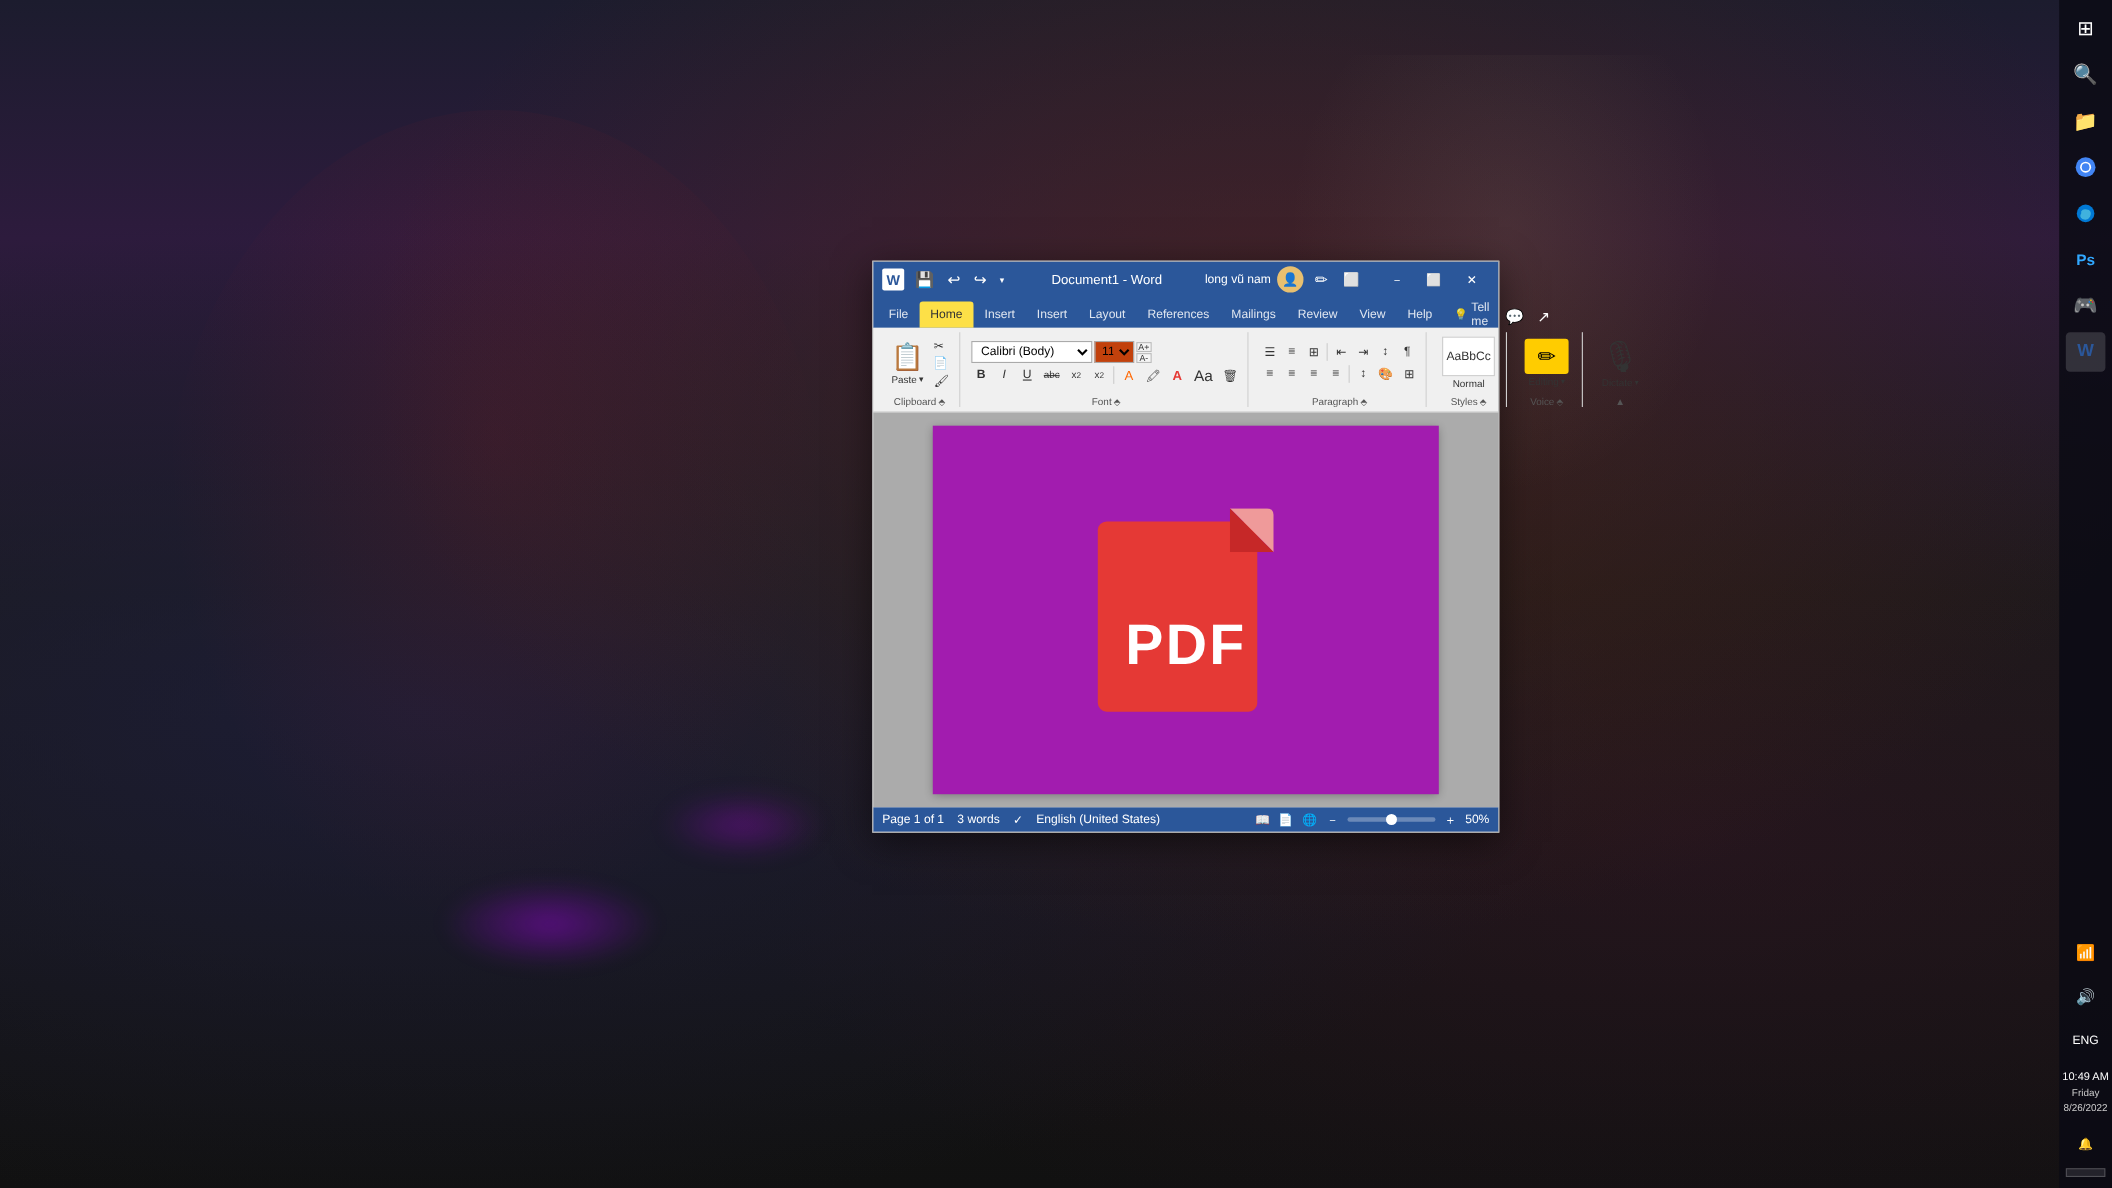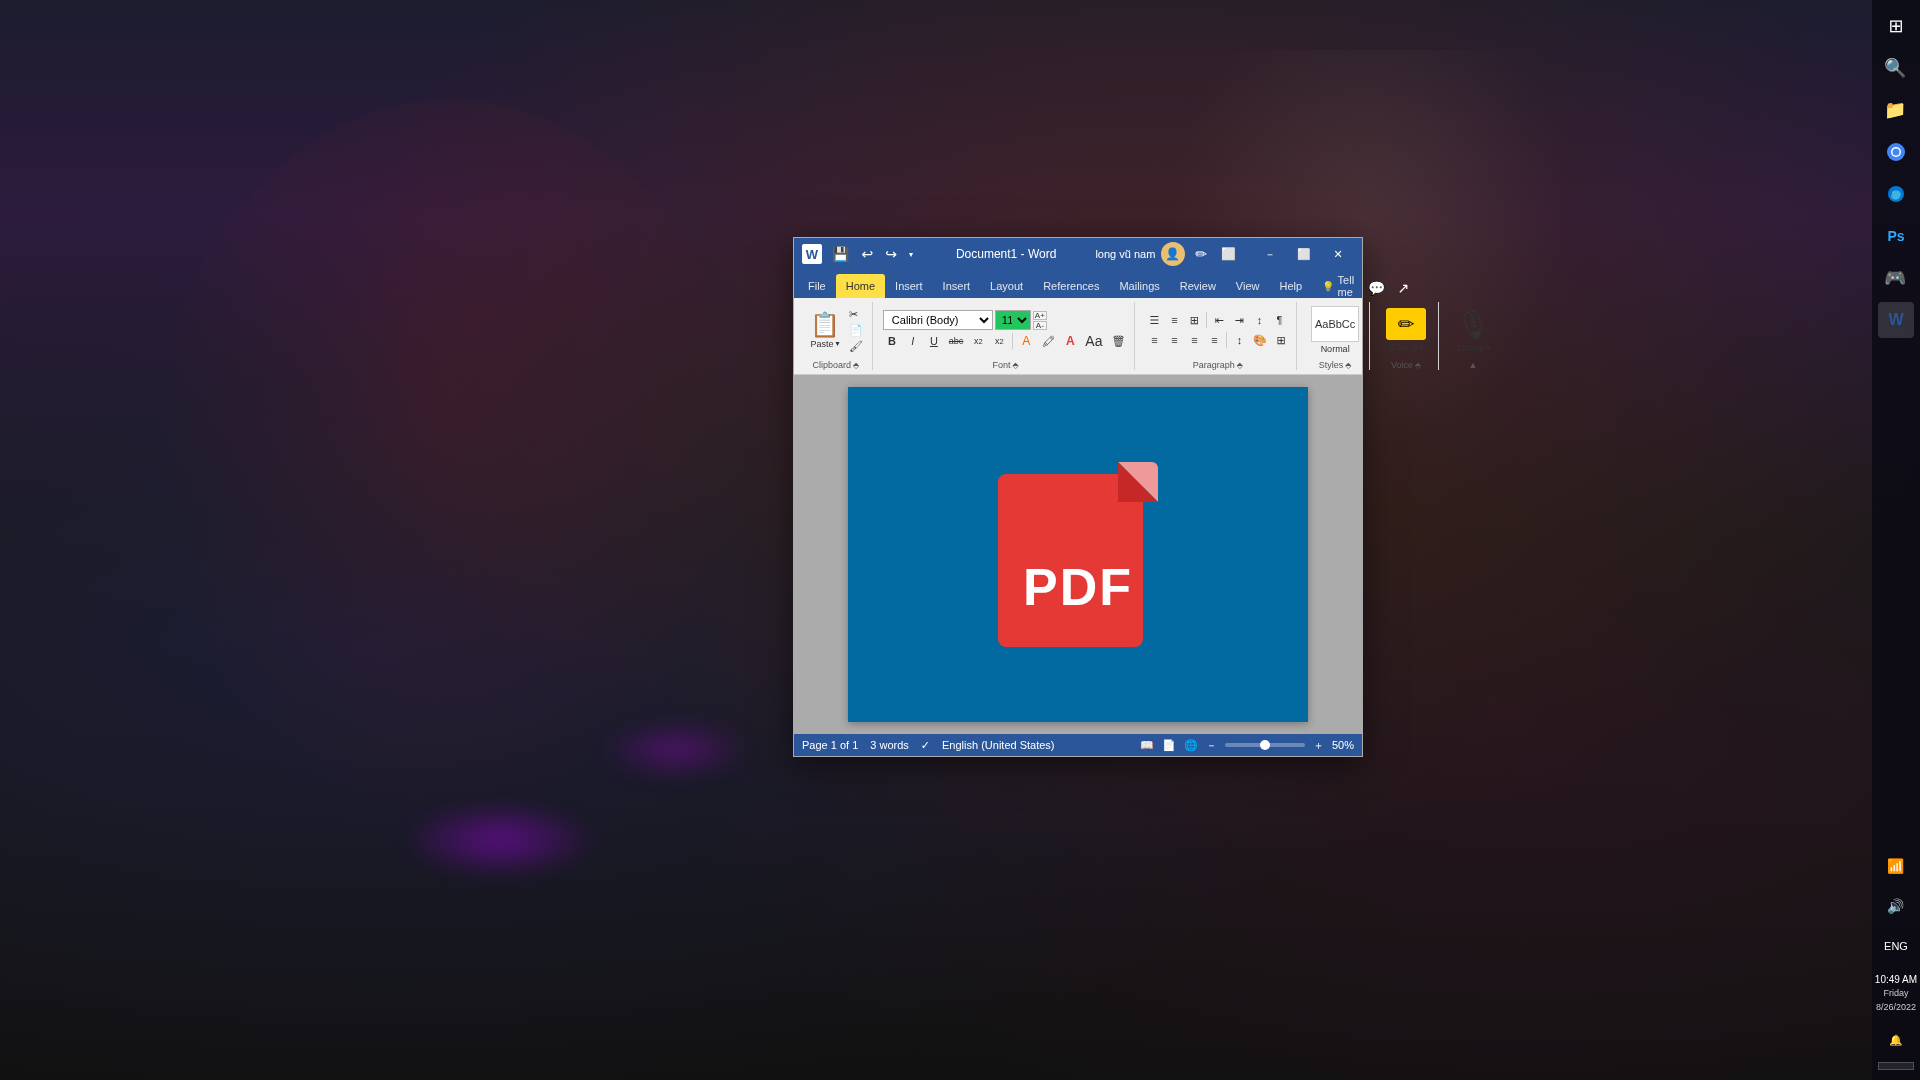--- a/index.html
+++ b/index.html
@@ -371,21 +371,21 @@
       background: white;
       padding: 0 4px;
       cursor: pointer;
     }
 
     .font-size-selector {
       width: 36px;
       height: 20px;
       font-size: 11px;
       border: 1px solid #aaa;
-      background: #22c55e;
+      background: #c2410c;
       padding: 0 2px;
       cursor: pointer;
     }
 
     .font-size-btns {
       display: flex;
       flex-direction: column;
       gap: 1px;
     }
 
@@ -549,21 +549,21 @@
       flex: 1;
       background: #ababab;
       overflow: hidden;
       display: flex;
       justify-content: center;
       padding: 12px;
     }
 
     .word-page {
       width: 460px;
-      background: #0369a1;
+      background: #a21caf;
       box-shadow: 0 2px 8px rgba(0,0,0,0.3);
       display: flex;
       align-items: center;
       justify-content: center;
     }
 
     
     .pdf-icon-container {
       display: flex;
       flex-direction: column;

